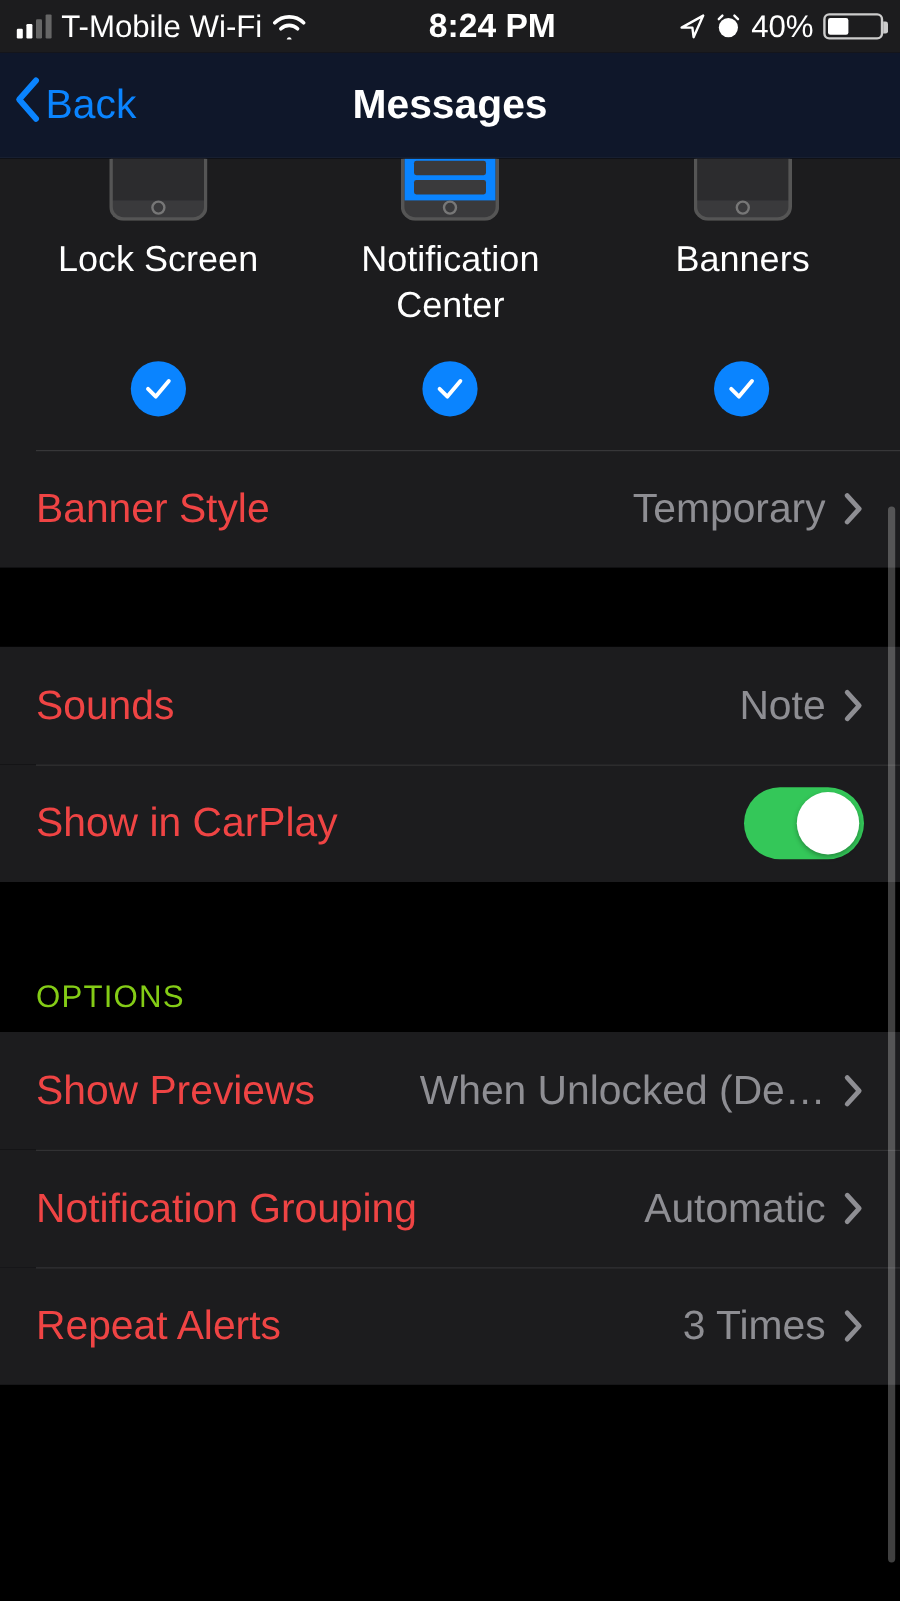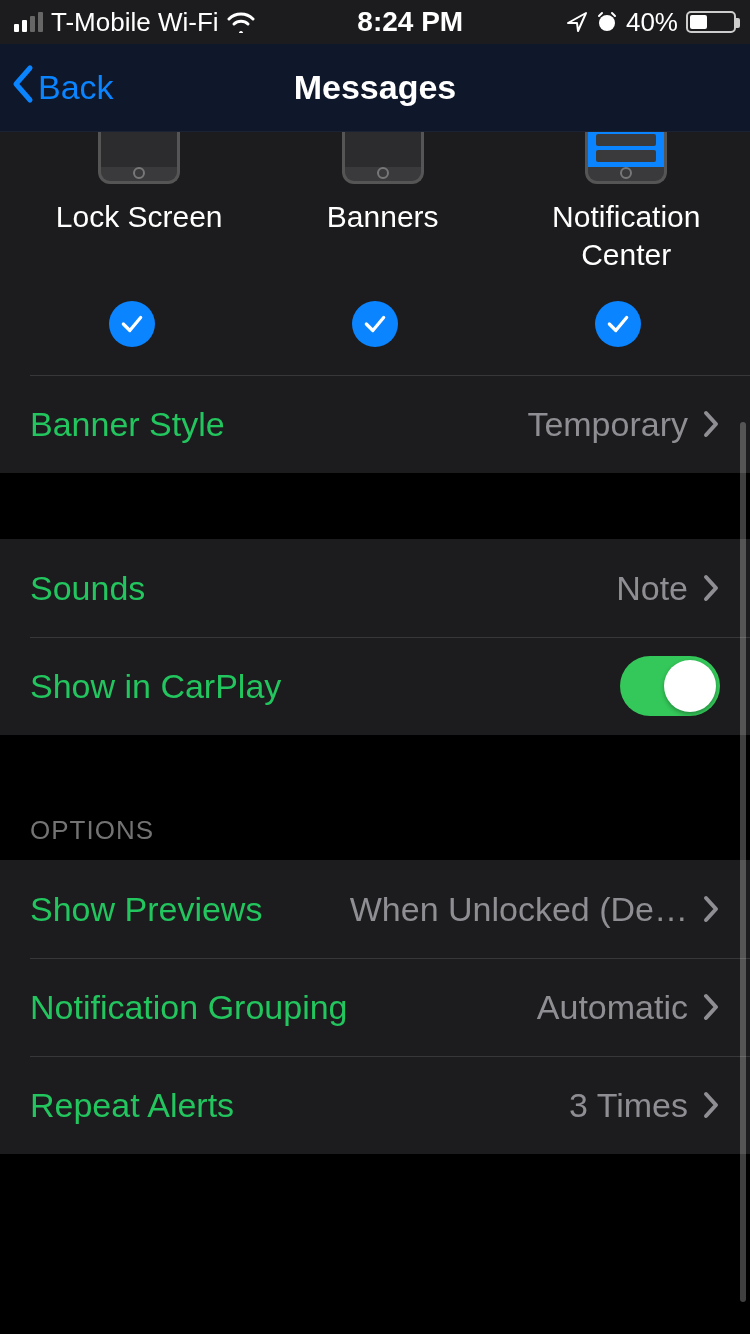--- a/index.html
+++ b/index.html
@@ -57,21 +57,21 @@
     right: 4px; top: 290px; width: 6px; height: 880px;
     background: rgba(255,255,255,0.25);
     border-radius: 3px;
   }
   
   .alert-previews {
     background: #1c1c1e;
     padding: 0 0 28px 0;
   }
   .preview-row {
-    display: flex; justify-content: flex-end; align-items: flex-start;
+    display: flex; justify-content: flex-start; align-items: flex-start;
     padding: 0 2px 0 10px;
   }
   .preview-item { width: 33%; display:flex; flex-direction:column; align-items:center; }
   .phone-mock {
     width: 82px; height: 52px;
     border: 3px solid #555; border-top: none;
     border-radius: 0 0 12px 12px;
     background: #3a3a3c;
     position: relative;
     overflow: hidden;
@@ -101,37 +101,37 @@
     display:flex; align-items:center;
     padding: 0 30px;
     font-size: 34px;
     position: relative;
   }
   .cell + .cell::before,
   .cell.divided::before {
     content:""; position:absolute; top:0; left:30px; right:0; height:1px;
     background: rgba(255,255,255,0.12);
   }
-  .cell .label { flex: 0 0 auto; color:#22c55e; white-space:nowrap; }
+  .cell .label { flex: 0 0 auto; color:#ef4444; white-space:nowrap; }
   .cell .value { margin-left:auto; color:#8e8e93; font-size:34px; white-space:nowrap; overflow:hidden; text-overflow:ellipsis; padding-left:20px;text-align:right; }
   .cell .chev { margin-left: 14px; flex:0 0 auto; }
   .cell .chev svg { display:block; }
   .cell .toggle {
     margin-left:auto; width: 100px; height: 60px; border-radius: 34px;
     background: #34c759; position:relative; flex:0 0 auto;
   }
   .cell .toggle .knob {
     position:absolute; right:4px; top:4px; width:52px; height:52px;
     background:#fff; border-radius:50%;
     box-shadow: 0 2px 4px rgba(0,0,0,0.3);
   }
   .gap { height: 66px; background:#000; }
   .section-header {
     background:#000;
-    color:#737373;
+    color:#84cc16;
     font-size: 26px;
     letter-spacing: 1px;
     padding: 80px 30px 14px 30px;
   }
   .bottom-gap { height: 60px; background:#000; }
 </style>
 </head>
 <body>
 
 <div class="status-bar">
@@ -188,32 +188,32 @@
   <div class="alert-previews">
     <div class="preview-row">
       <div class="preview-item">
         <div class="phone-mock">
           <div class="screen"></div>
             <div class="home"></div>
         </div>
         <div class="preview-label">Lock Screen</div>
       </div>
       <div class="preview-item">
+        <div class="phone-mock nc">
+          <div class="screen"></div>
+            <div class="home"></div>
+        </div>
+        <div class="preview-label" style="max-width:200px;"><span>Notification Center</span></div>
+      </div>
+      <div class="preview-item">
         <div class="phone-mock">
           <div class="screen"></div>
             <div class="home"></div>
         </div>
         <div class="preview-label">Banners</div>
-      </div>
-      <div class="preview-item">
-        <div class="phone-mock nc">
-          <div class="screen"></div>
-            <div class="home"></div>
-        </div>
-        <div class="preview-label" style="max-width:200px;"><span>Notification Center</span></div>
       </div>
     </div>
     <div class="check-row">
       <div class="check">
         <svg viewBox="0 0 24 24">
             <path d="M4 12 L10 18 L20 6" stroke="#fff" stroke-width="3" fill="none" stroke-linecap="round" stroke-linejoin="round"></path>
           </svg>
       </div>
       <div class="check">
         <svg viewBox="0 0 24 24">

